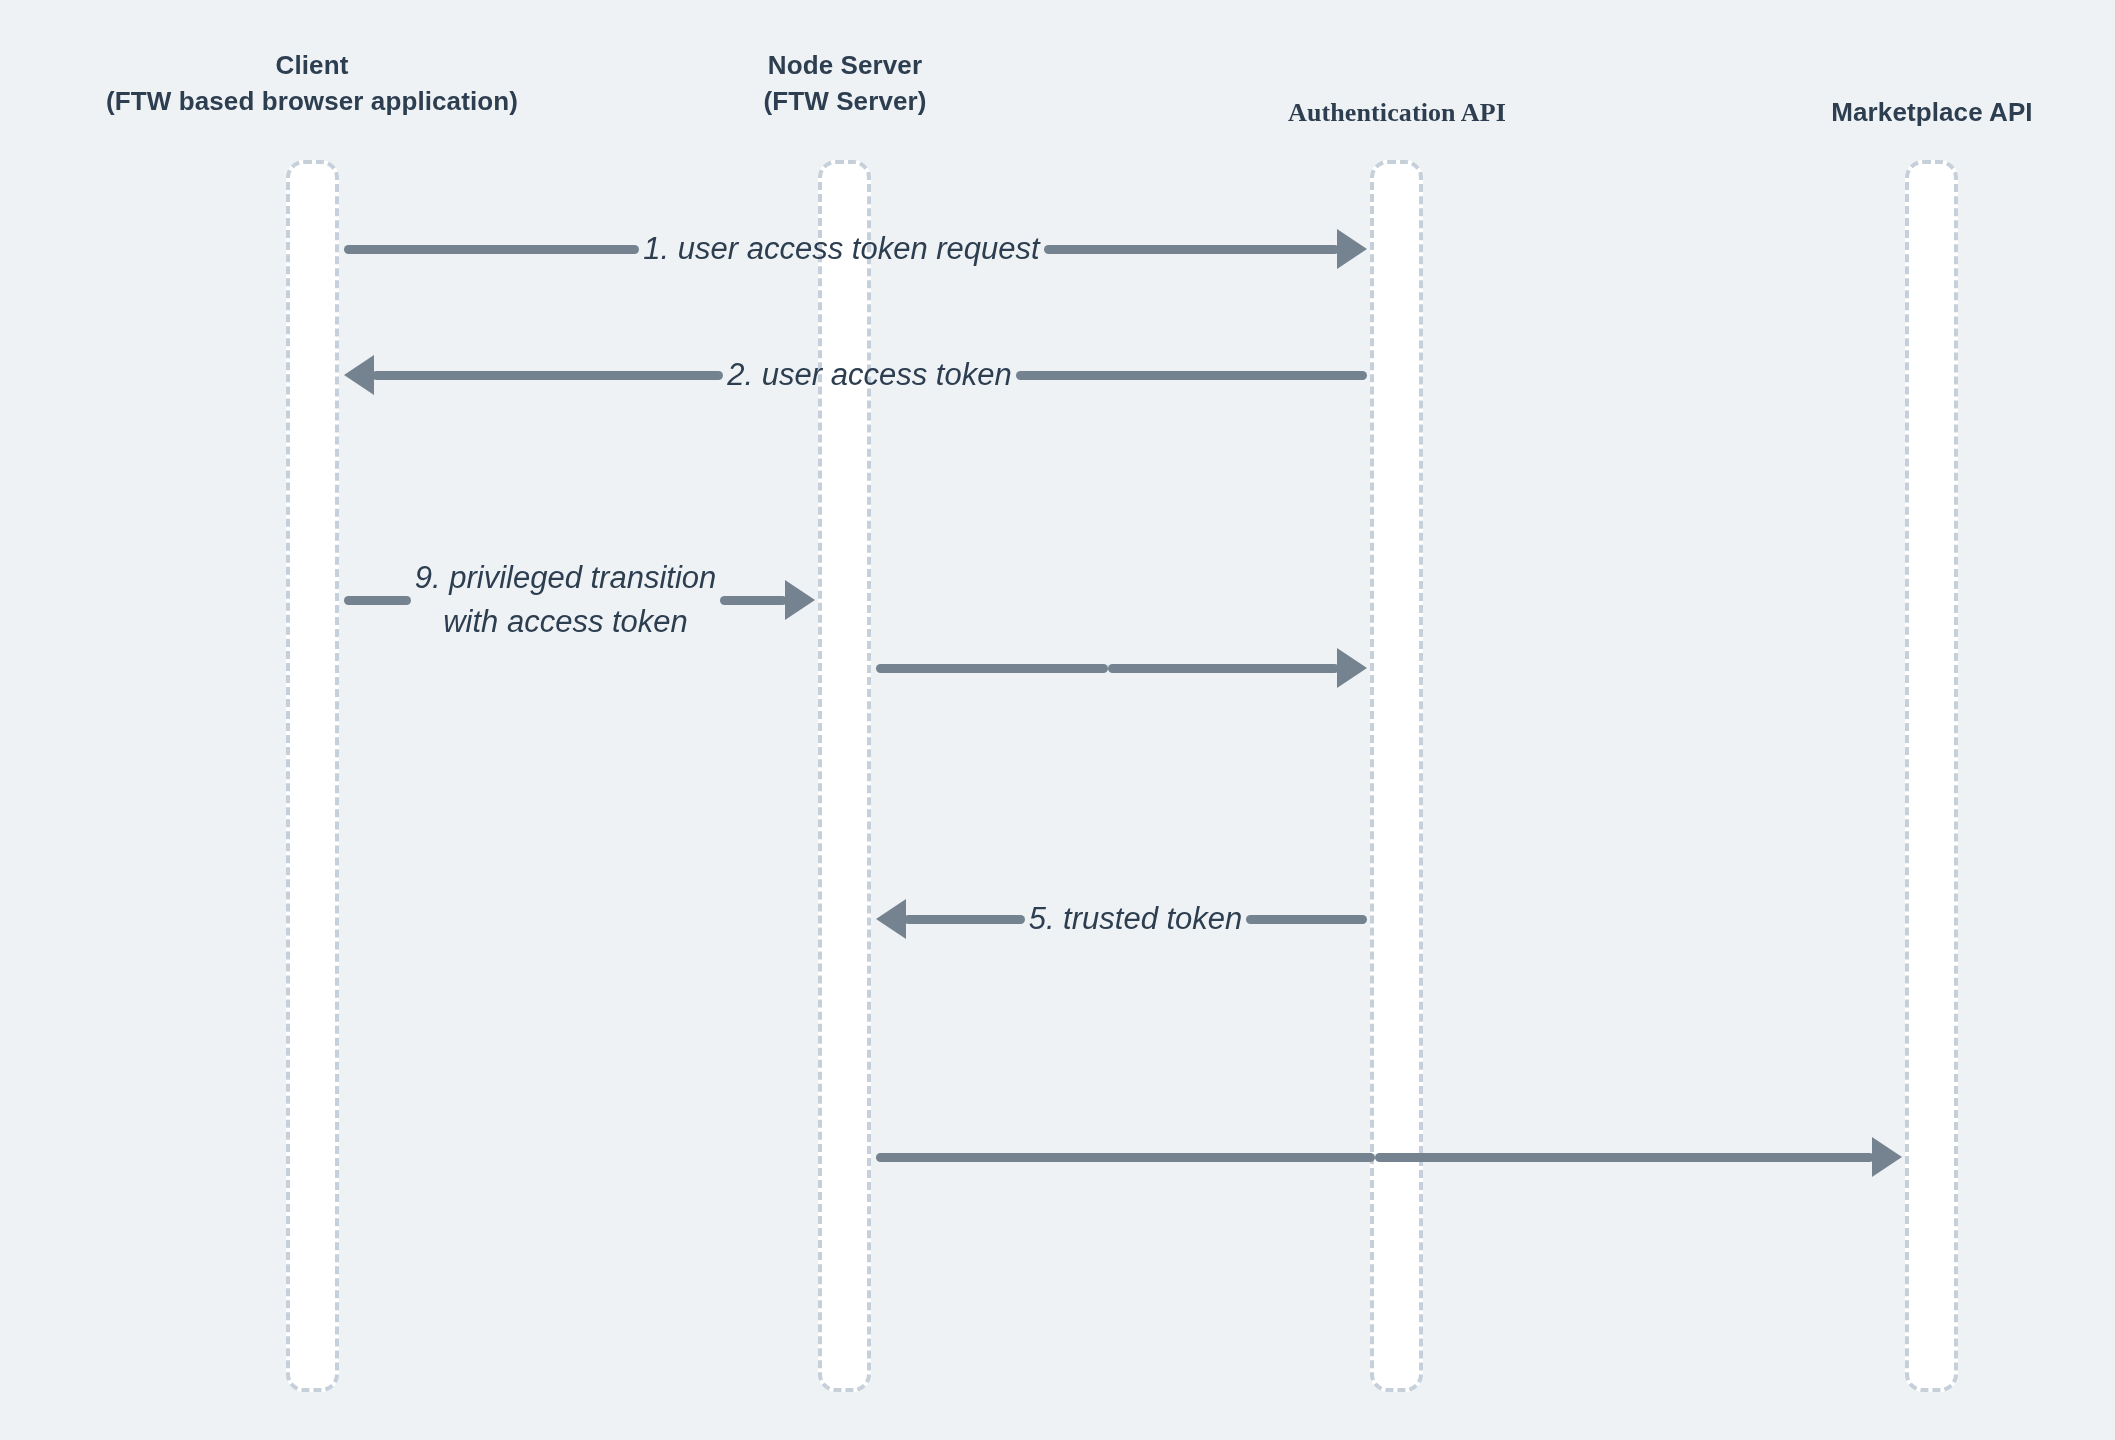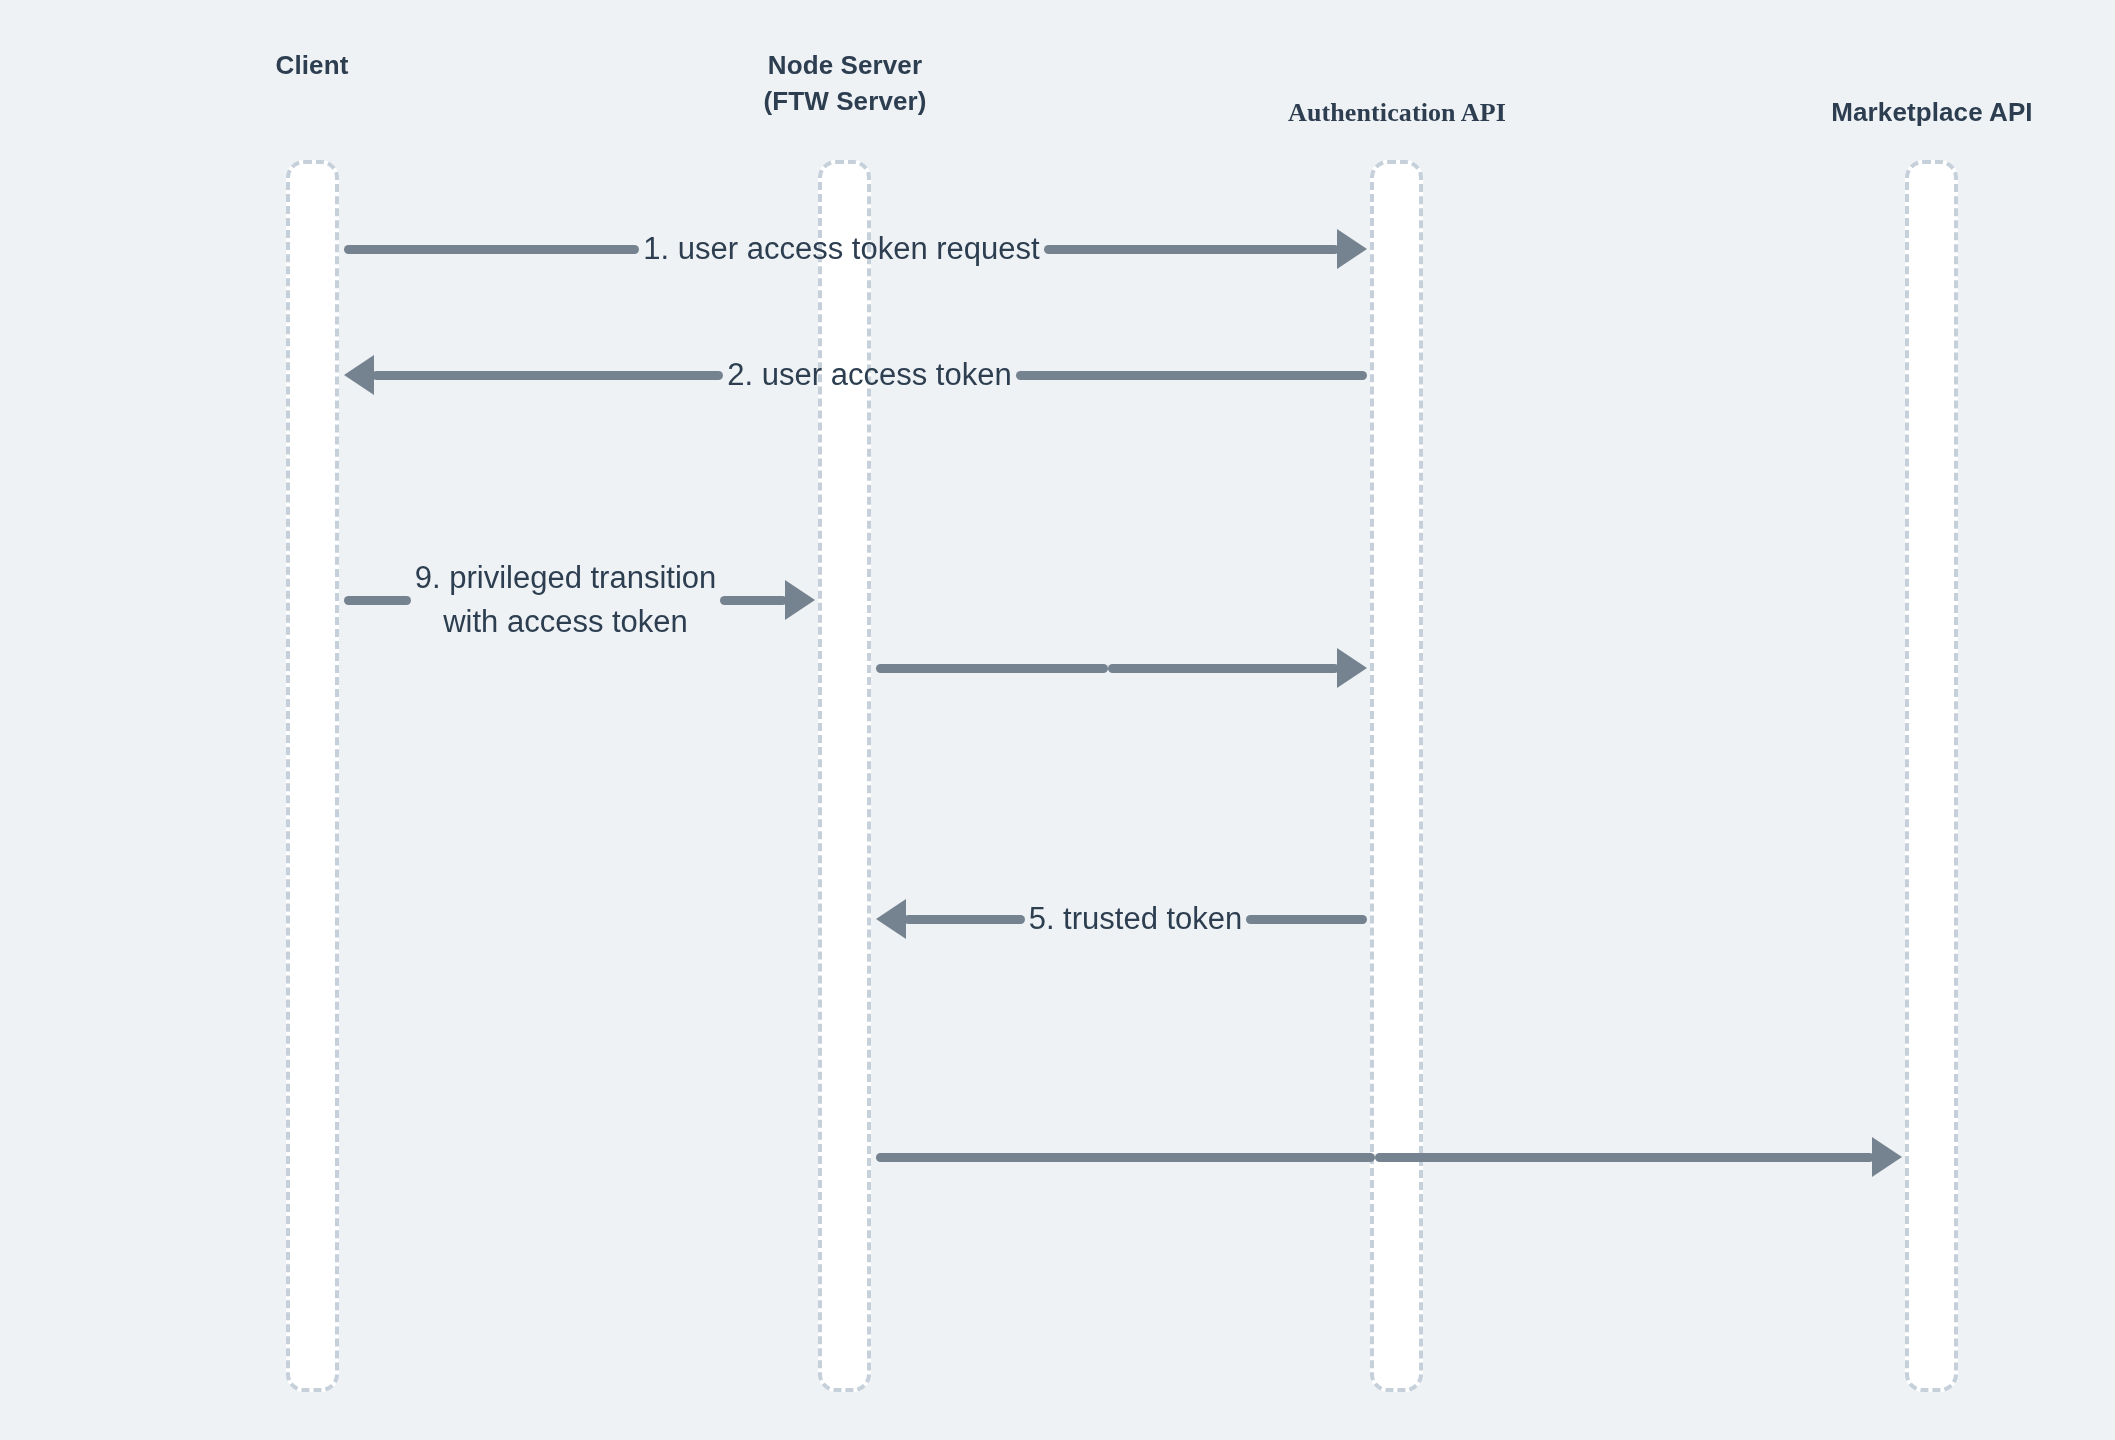--- a/index.html
+++ b/index.html
@@ -58,20 +58,21 @@
     min-width: 6px;
   }
   .msg-label {
     flex: 0 0 auto;
     color: #2c3e50;
     font-size: 31px;
     line-height: 1.42;
     text-align: center;
     white-space: nowrap;
     padding: 0 4px;
+    font-style: italic;
   }
   .msg-label .lbl-line { display: block; }
 
   
   .arrow-head {
     flex: 0 0 auto;
     width: 0;
     height: 0;
     border-top: 20px solid transparent;
     border-bottom: 20px solid transparent;
@@ -85,20 +86,21 @@
     margin-right: -2px;
   }
 </style>
 </head>
 <body>
 
 <div id="diagram">
 
   <div class="participant-header" style="left:312px; top:48px;">
     <span class="hdr-line">Client</span>
+    <span class="hdr-line">(FTW based browser application)</span>
   </div>
 
   <div class="participant-header" style="left:845px; top:48px;">
     <span class="hdr-line">Node Server</span>
     <span class="hdr-line">(FTW Server)</span>
   </div>
 
   <div class="participant-header" style="left:1397px; top:95px;font-family:Liberation Serif, serif;">
     <span class="hdr-line">Authentication API</span>
   </div>

